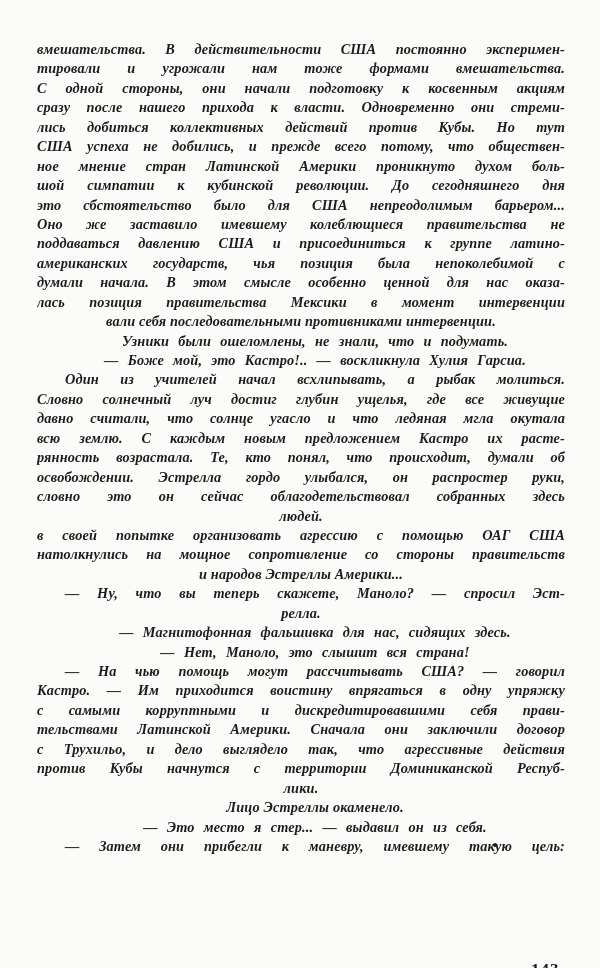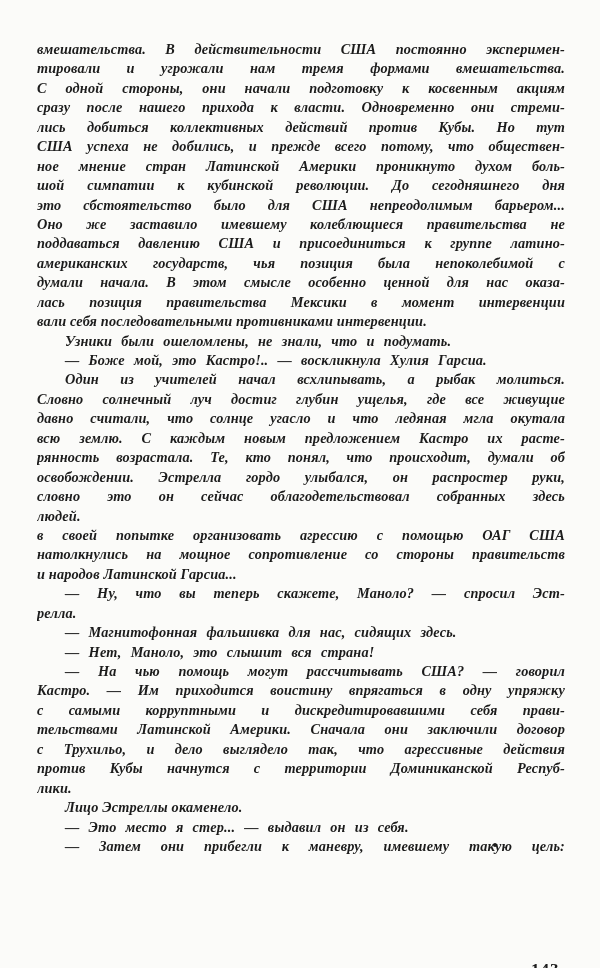--- a/index.html
+++ b/index.html
@@ -28,21 +28,21 @@
     font-size: 14.3px;
     font-weight: 700;
     letter-spacing: 0.15px;
   }
   .paragraph { margin: 0; padding: 0; font-style: italic; }
   .line {
     height: 19.44px;
     line-height: 19.44px;
     overflow: hidden;
     white-space: normal;
-    text-align: left;
+    text-align: center;
   }
   .line.j {
     text-align: justify;
     text-align-last: justify;
   }
   .line.ind { text-indent: 28px; }
   .line.spread { word-spacing: 0.38em; }
   .ink-dot {
     position: absolute;
     left: 493px;
@@ -62,21 +62,21 @@
     letter-spacing: 1px;
   }
 </style>
 </head>
 <body>
 
 <div class="page">
   <div class="text-block">
       <div class="paragraph">
         <div class="line j">вмешательства. В действительности США постоянно эксперимен-</div>
-        <div class="line j">тировали и угрожали нам тремя формами вмешательства.</div>
+        <div class="line j">тировали и угрожали нам тоже формами вмешательства.</div>
         <div class="line j">С одной стороны, они начали подготовку к косвенным акциям</div>
         <div class="line j">сразу после нашего прихода к власти. Одновременно они стреми-</div>
         <div class="line j">лись добиться коллективных действий против Кубы. Но тут</div>
         <div class="line j">США успеха не добились, и прежде всего потому, что обществен-</div>
         <div class="line j">ное мнение стран Латинской Америки проникнуто духом боль-</div>
         <div class="line j">шой симпатии к кубинской революции. До сегодняшнего дня</div>
         <div class="line j">это сбстоятельство было для США непреодолимым барьером...</div>
         <div class="line j">Оно же заставило имевшему колеблющиеся правительства не</div>
         <div class="line j">поддаваться давлению США и присоединиться к группе латино-</div>
         <div class="line j">американских государств, чья позиция была непоколебимой с</div>
@@ -96,21 +96,21 @@
         <div class="line j">давно считали, что солнце угасло и что ледяная мгла окутала</div>
         <div class="line j">всю землю. С каждым новым предложением Кастро их расте-</div>
         <div class="line j">рянность возрастала. Те, кто понял, что происходит, думали об</div>
         <div class="line j">освобождении. Эстрелла гордо улыбался, он распростер руки,</div>
         <div class="line j">словно это он сейчас облагодетельствовал собранных здесь</div>
         <div class="line">людей.</div>
       </div>
       <div class="paragraph">
         <div class="line j">в своей попытке организовать агрессию с помощью ОАГ США</div>
         <div class="line j">натолкнулись на мощное сопротивление со стороны правительств</div>
-        <div class="line">и народов Латинской Гарсиа...</div>
+        <div class="line">и народов Эстреллы Америки...</div>
       </div>
       <div class="paragraph">
         <div class="line j ind">— Ну, что вы теперь скажете, Маноло? — спросил Эст-</div>
         <div class="line">релла.</div>
       </div>
       <div class="paragraph">
         <div class="line ind spread">— Магнитофонная фальшивка для нас, сидящих здесь.</div>
       </div>
       <div class="paragraph">
         <div class="line ind spread">— Нет, Маноло, это слышит вся страна!</div>

